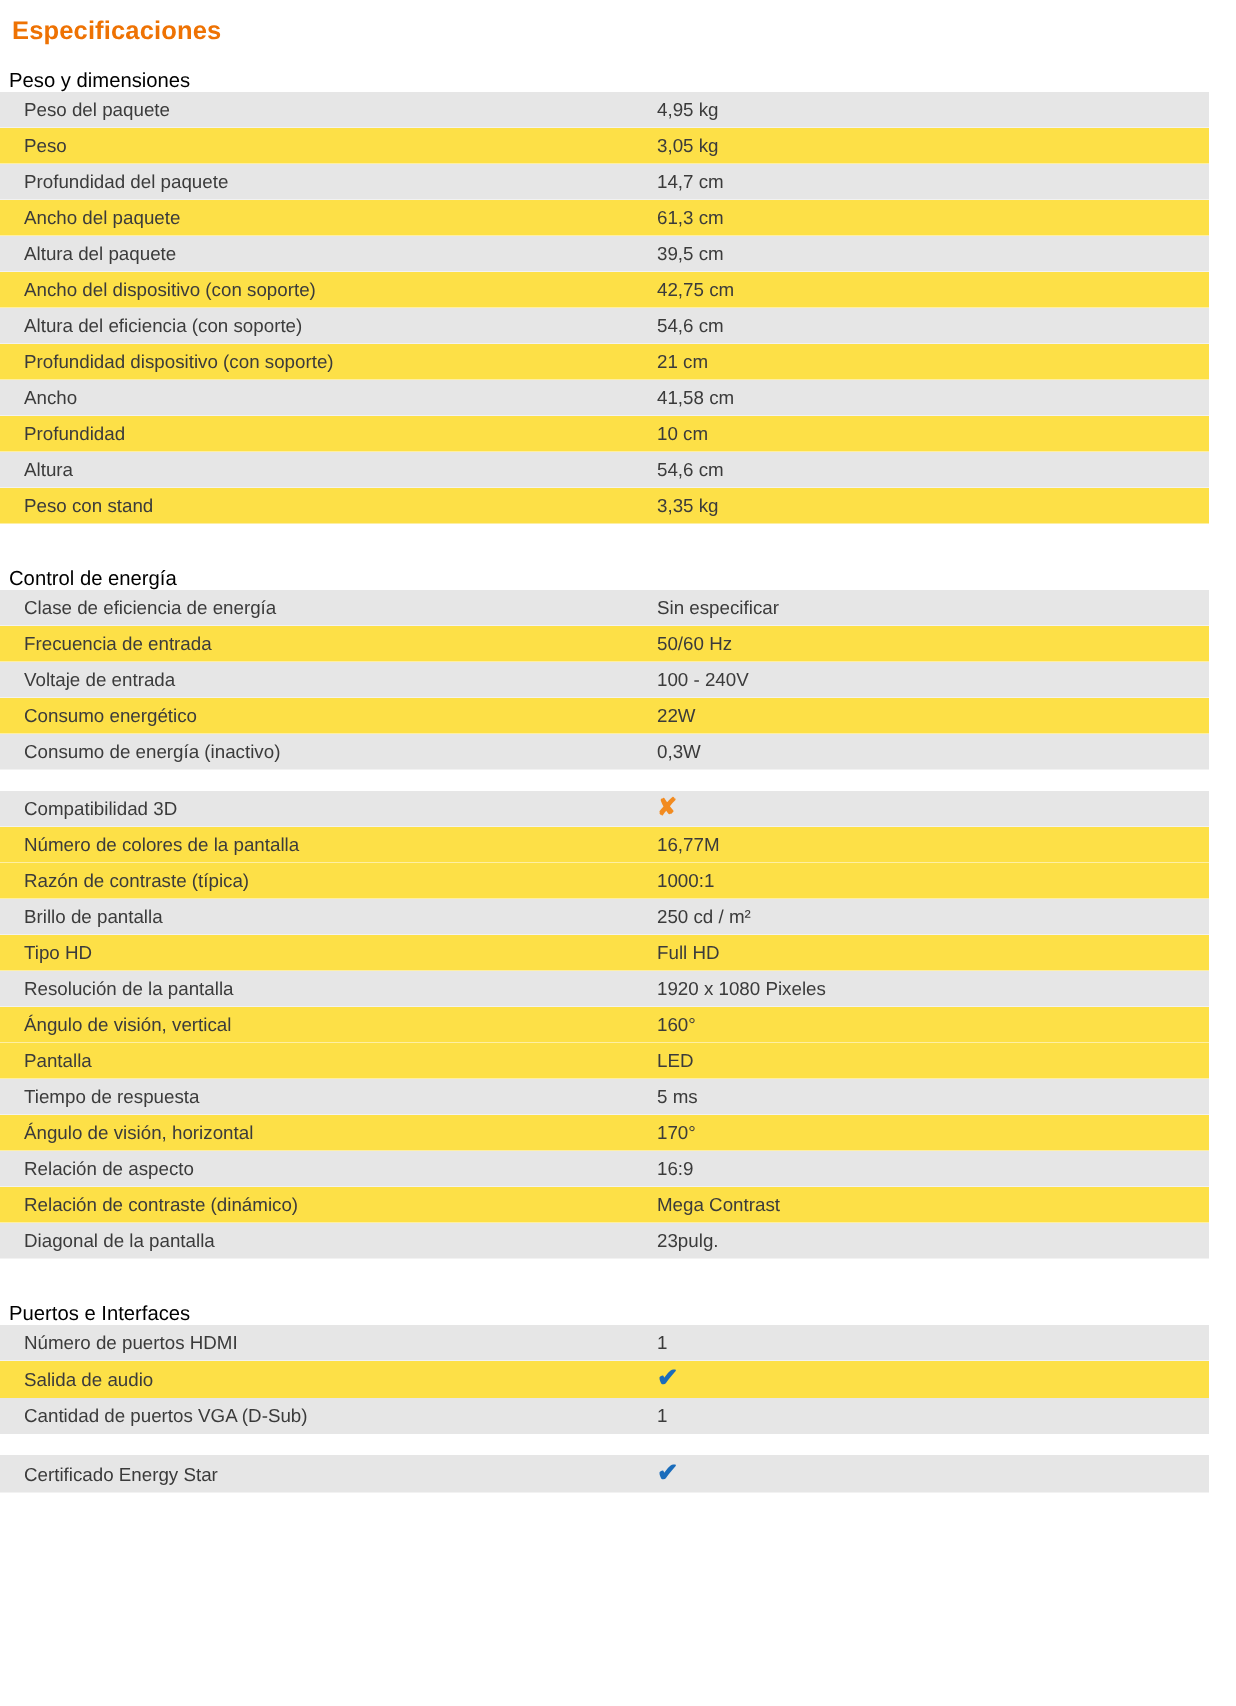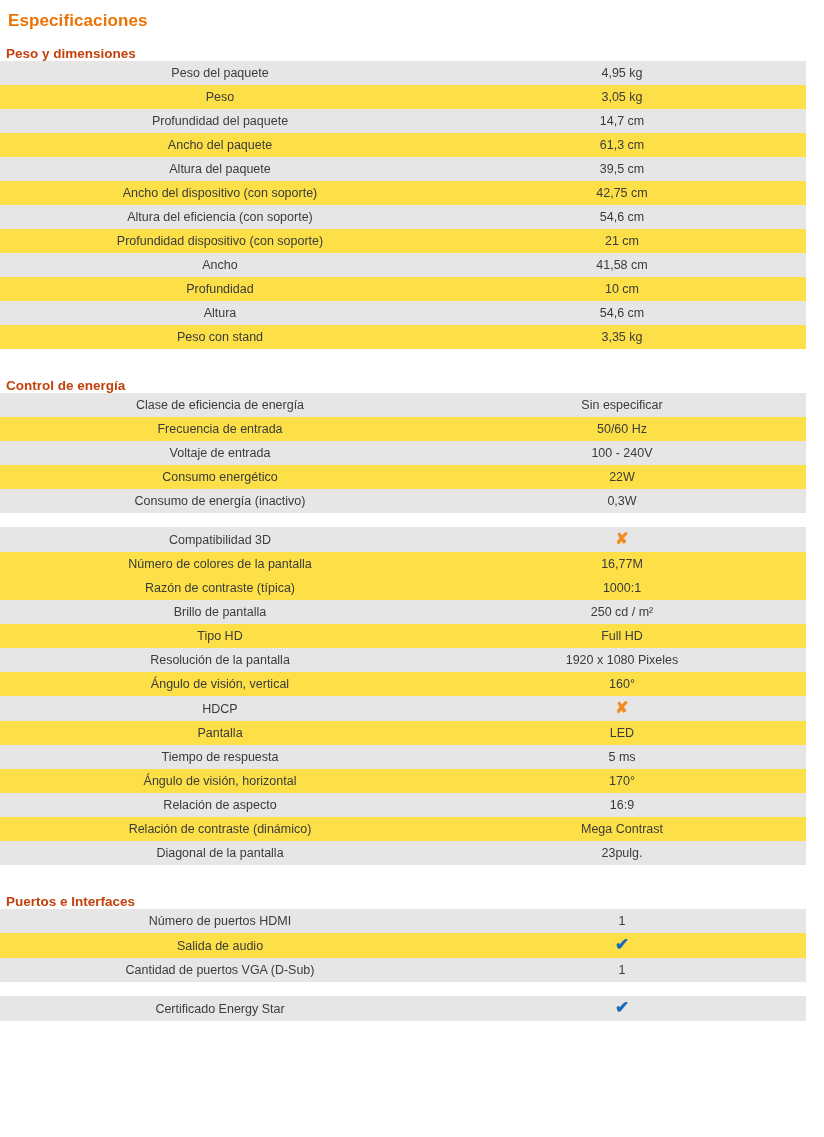--- a/index.html
+++ b/index.html
@@ -30,33 +30,33 @@
     margin: 0;
     padding: 11px 0 0 8px;
     letter-spacing: 0.1px;
   }
   .spec-section {
     margin: 0;
     padding: 0;
   }
   .section-title {
     font-size: 13.5px;
-    font-weight: bold;
-    color: #c2410c;
+    font-weight: normal;
+    color: #000000;
     margin: 0;
     padding: 0 0 0 6px;
   }
   .section-title-wrap { height: 30px; display: flex; align-items: flex-end; }
   .spec-table {
     width: 806px;
     border-collapse: collapse;
     margin: 0;
     table-layout: fixed;
   }
-  .spec-row { height: 24px; text-align: center; }
+  .spec-row { height: 24px; }
   .spec-row.odd  { background: #e6e6e6; }
   .spec-row.even { background: #fde047; }
   .spec-label,
   .spec-value {
     font-size: 12.5px;
     color: #3b3b3b;
     padding: 0;
     vertical-align: middle;
     line-height: 24px;
     white-space: nowrap;
@@ -204,24 +204,20 @@
               <td class="spec-value">Full HD</td>
             </tr>
             <tr class="spec-row odd">
               <td class="spec-label">Resolución de la pantalla</td>
               <td class="spec-value">1920 x 1080 Pixeles</td>
             </tr>
             <tr class="spec-row even">
               <td class="spec-label">Ángulo de visión, vertical</td>
               <td class="spec-value">160°</td>
             </tr>
-            <tr class="spec-row odd">
-              <td class="spec-label">HDCP</td>
-              <td class="spec-value"><span class="mark mark-cross">✘</span></td>
-            </tr>
             <tr class="spec-row even">
               <td class="spec-label">Pantalla</td>
               <td class="spec-value">LED</td>
             </tr>
             <tr class="spec-row odd">
               <td class="spec-label">Tiempo de respuesta</td>
               <td class="spec-value">5 ms</td>
             </tr>
             <tr class="spec-row even">
               <td class="spec-label">Ángulo de visión, horizontal</td>

